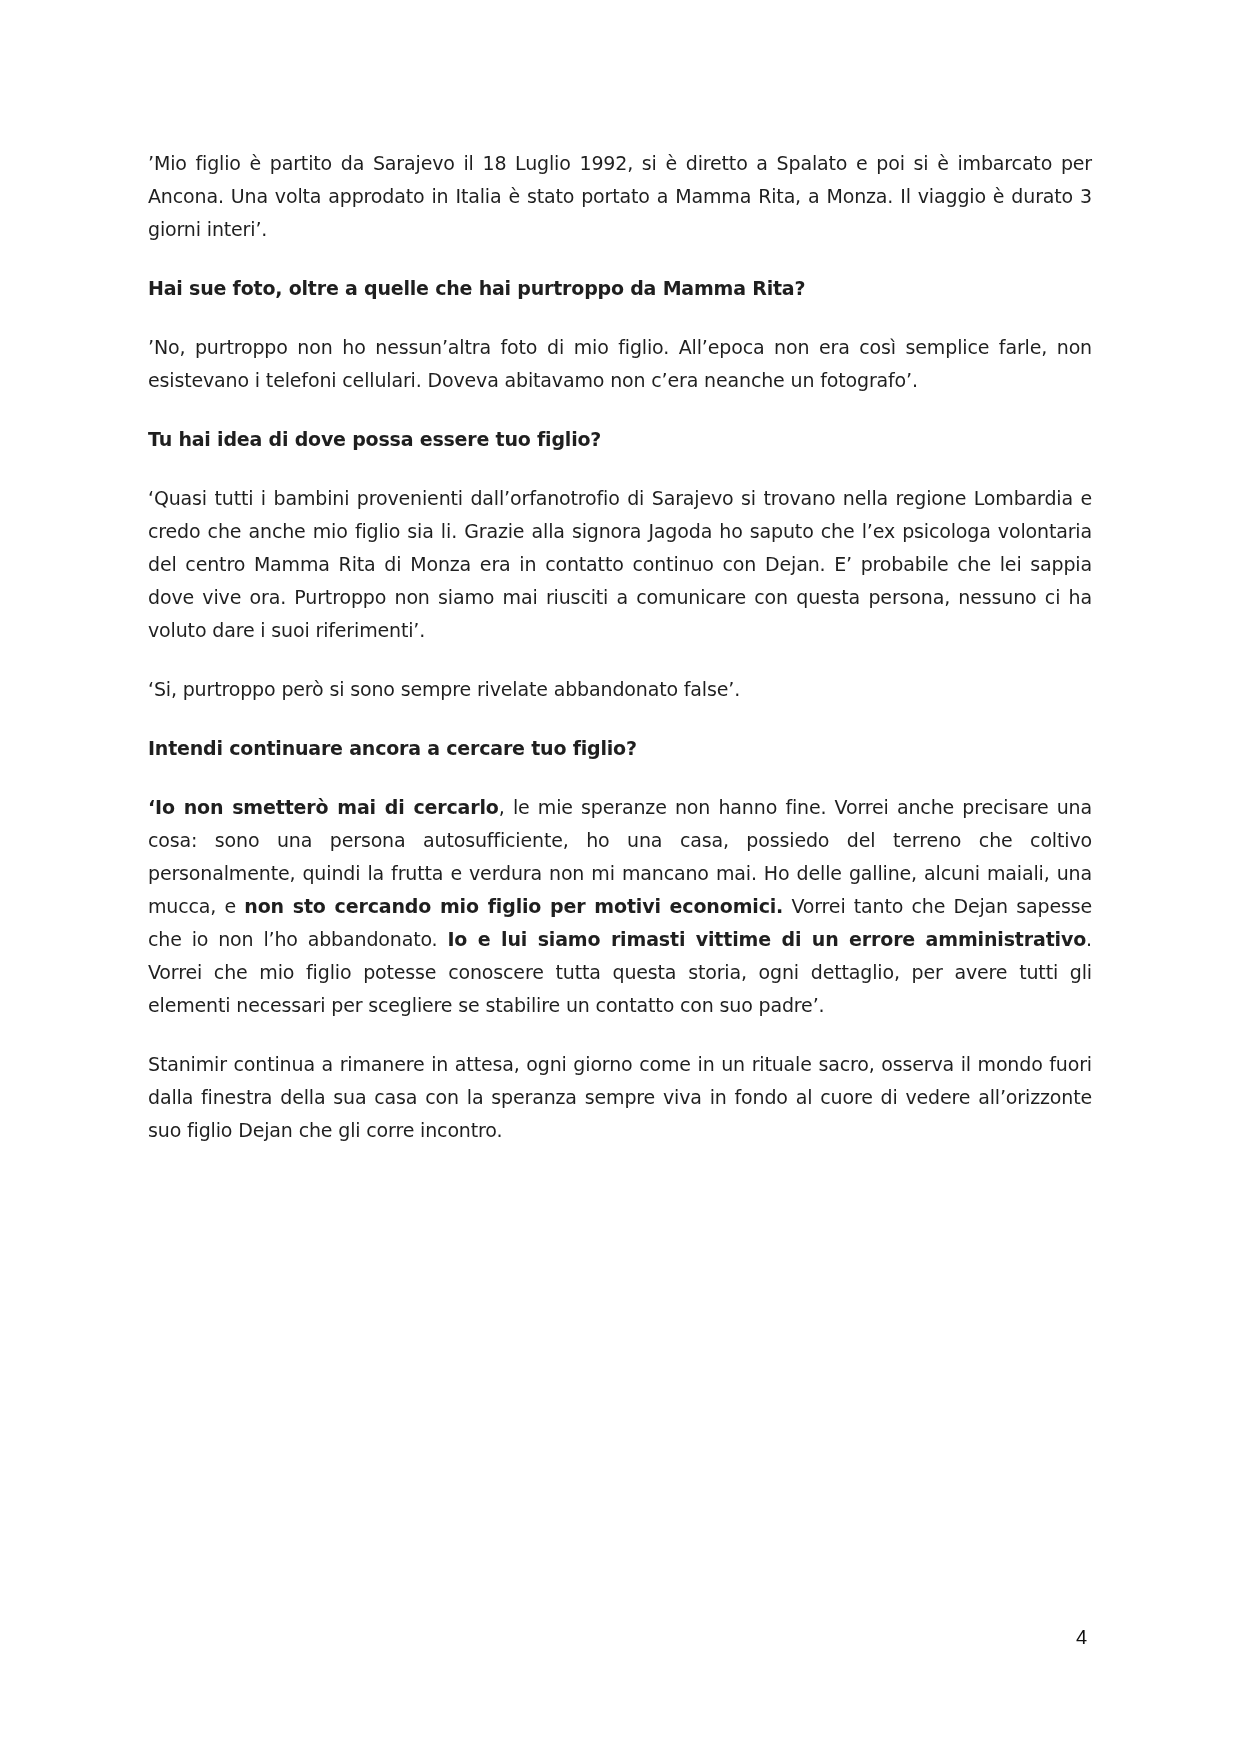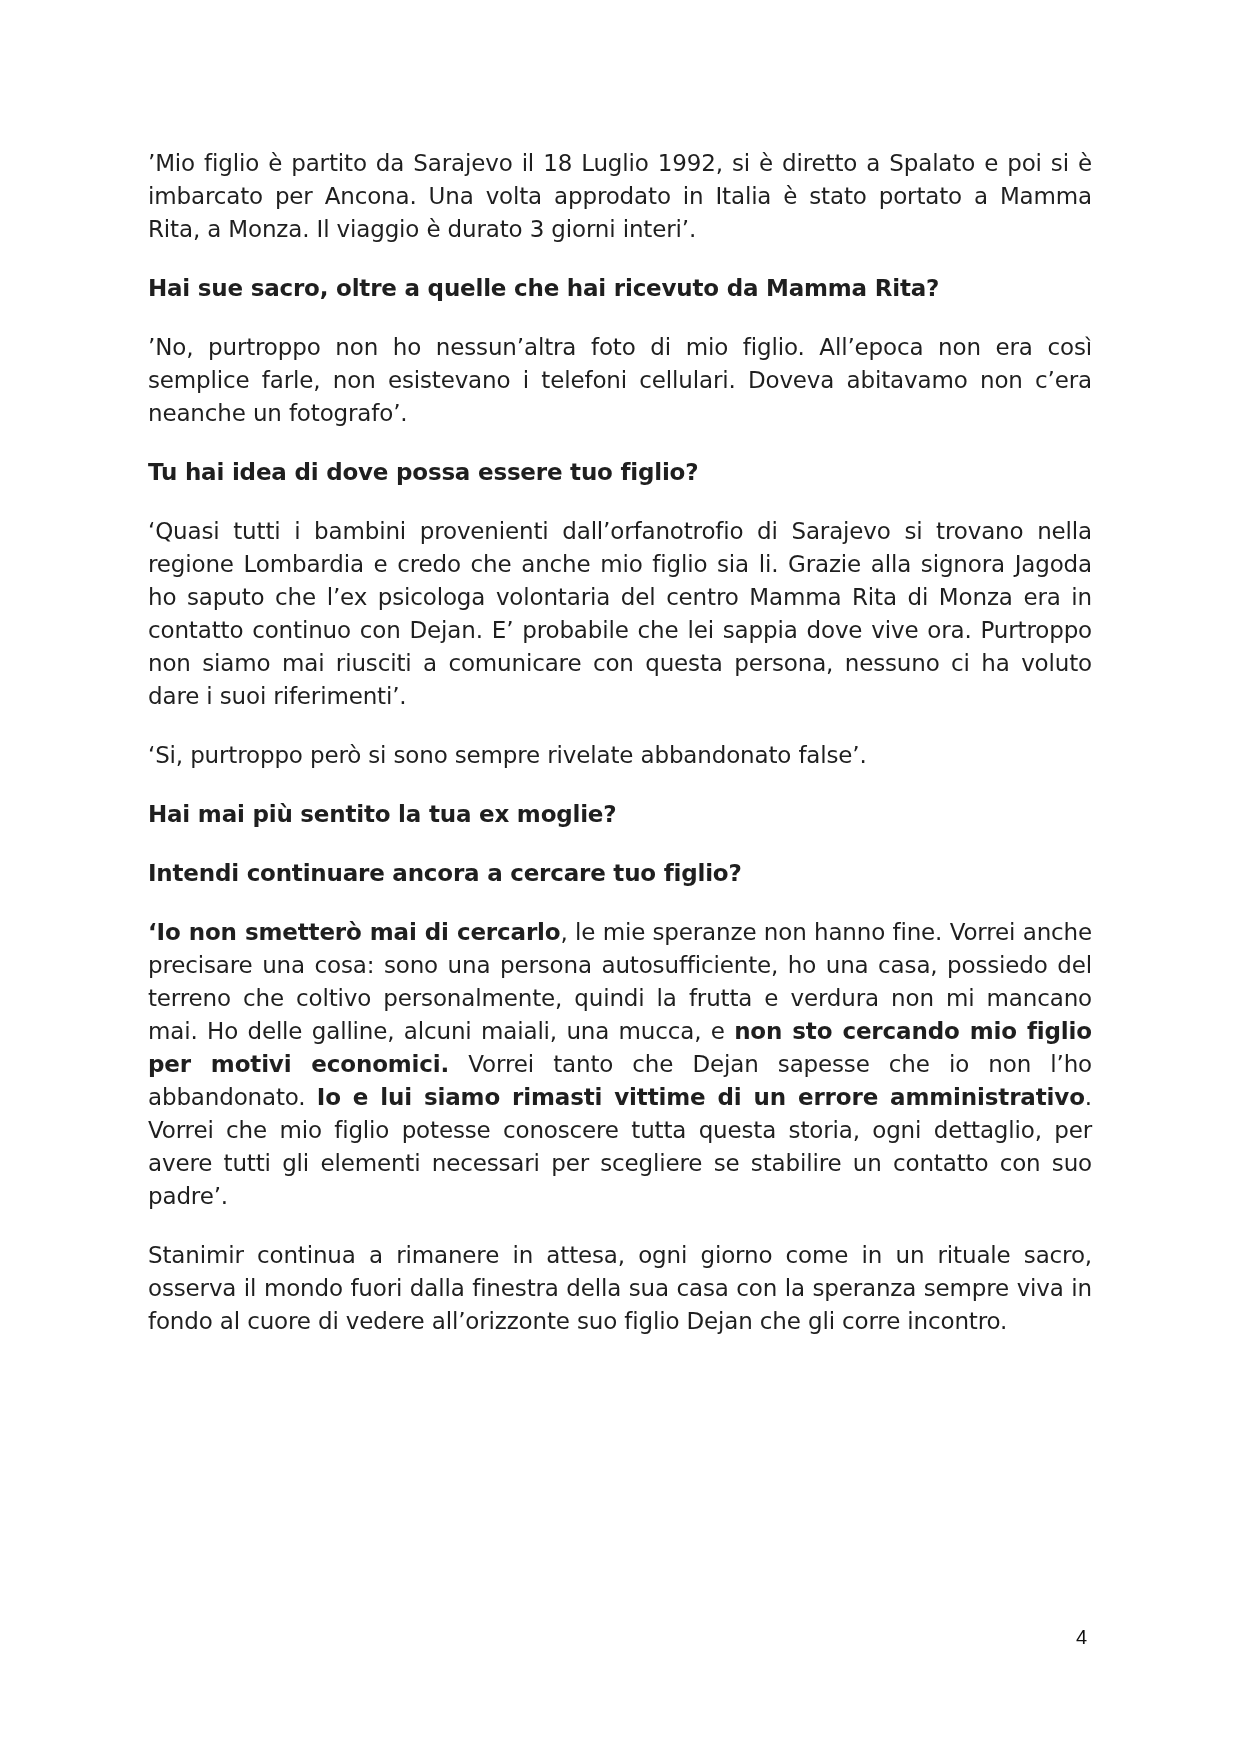--- a/index.html
+++ b/index.html
@@ -13,21 +13,21 @@
       position: relative;
       overflow: hidden;
     }
     .page {
       position: absolute;
       left: 148px;
       top: 147px;
       width: 944px;
       font-family: "DejaVu Sans", sans-serif;
       color: #1f1f1f;
-      font-size: 23px;
+      font-size: 19px;
       line-height: 33px;
     }
     .para {
       margin: 0 0 26px 0;
       text-align: justify;
       letter-spacing: -0.15px;
     }
     .question {
       margin: 0 0 26px 0;
       font-weight: bold;
@@ -45,29 +45,28 @@
       font-size: 20px;
       color: #111;
     }
   </style>
 </head>
 <body>
 
 <div class="page">
   <p class="para">’Mio figlio è partito da Sarajevo il 18 Luglio 1992, si è diretto a Spalato e poi si è imbarcato per Ancona. Una volta approdato in Italia è stato portato a Mamma Rita, a Monza. Il viaggio è durato 3 giorni interi’.</p>
 
-  <p class="question">Hai sue sacro, oltre a quelle che hai ricevuto da Mamma Rita?</p>
+  <p class="question">Hai sue foto, oltre a quelle che hai purtroppo da Mamma Rita?</p>
   <p class="answer">’No, purtroppo non ho nessun’altra foto di mio figlio. All’epoca non era così semplice farle, non esistevano i  telefoni  cellulari. Doveva abitavamo non c’era neanche un fotografo’.</p>
 
   <p class="question">Tu hai idea di dove possa essere tuo figlio?</p>
   <p class="answer">‘Quasi tutti i bambini provenienti dall’orfanotrofio di Sarajevo si trovano nella regione Lombardia e credo che anche mio figlio sia li. Grazie alla signora Jagoda ho saputo che l’ex psicologa volontaria del centro Mamma Rita di Monza era in contatto continuo con Dejan. E’ probabile che lei sappia dove vive ora. Purtroppo non siamo mai riusciti a comunicare con questa persona, nessuno ci ha voluto dare i suoi riferimenti’.</p>
 
   <p class="answer">‘Si, purtroppo però si sono sempre rivelate abbandonato false’.</p>
 
-  <p class="question">Hai mai più sentito la tua ex moglie?</p>
 
   <p class="question">Intendi continuare ancora a cercare tuo figlio?</p>
   <p class="answer">
     <b>‘Io non smetterò mai di cercarlo</b><span>, le mie speranze non hanno fine. Vorrei anche precisare una cosa: sono una persona autosufficiente, ho una casa, possiedo del terreno che coltivo personalmente, quindi la frutta e verdura non mi mancano mai. Ho delle galline, alcuni maiali, una mucca, e </span><b>non sto cercando mio figlio per motivi economici.</b><span> Vorrei tanto che Dejan sapesse che io non l’ho abbandonato. </span><b>Io e lui siamo rimasti vittime di un errore amministrativo</b><span>. Vorrei che mio figlio potesse conoscere tutta questa storia, ogni dettaglio, per avere tutti gli elementi necessari per scegliere se stabilire un contatto con suo padre’.</span>
   </p>
 
   <p class="para closing">Stanimir continua a rimanere in attesa, ogni giorno come in un rituale sacro, osserva il mondo fuori dalla finestra della sua casa con la speranza sempre viva in fondo al cuore di vedere all’orizzonte suo figlio Dejan che gli corre incontro.</p>
 </div>
 
 <div class="page-number">4</div>

